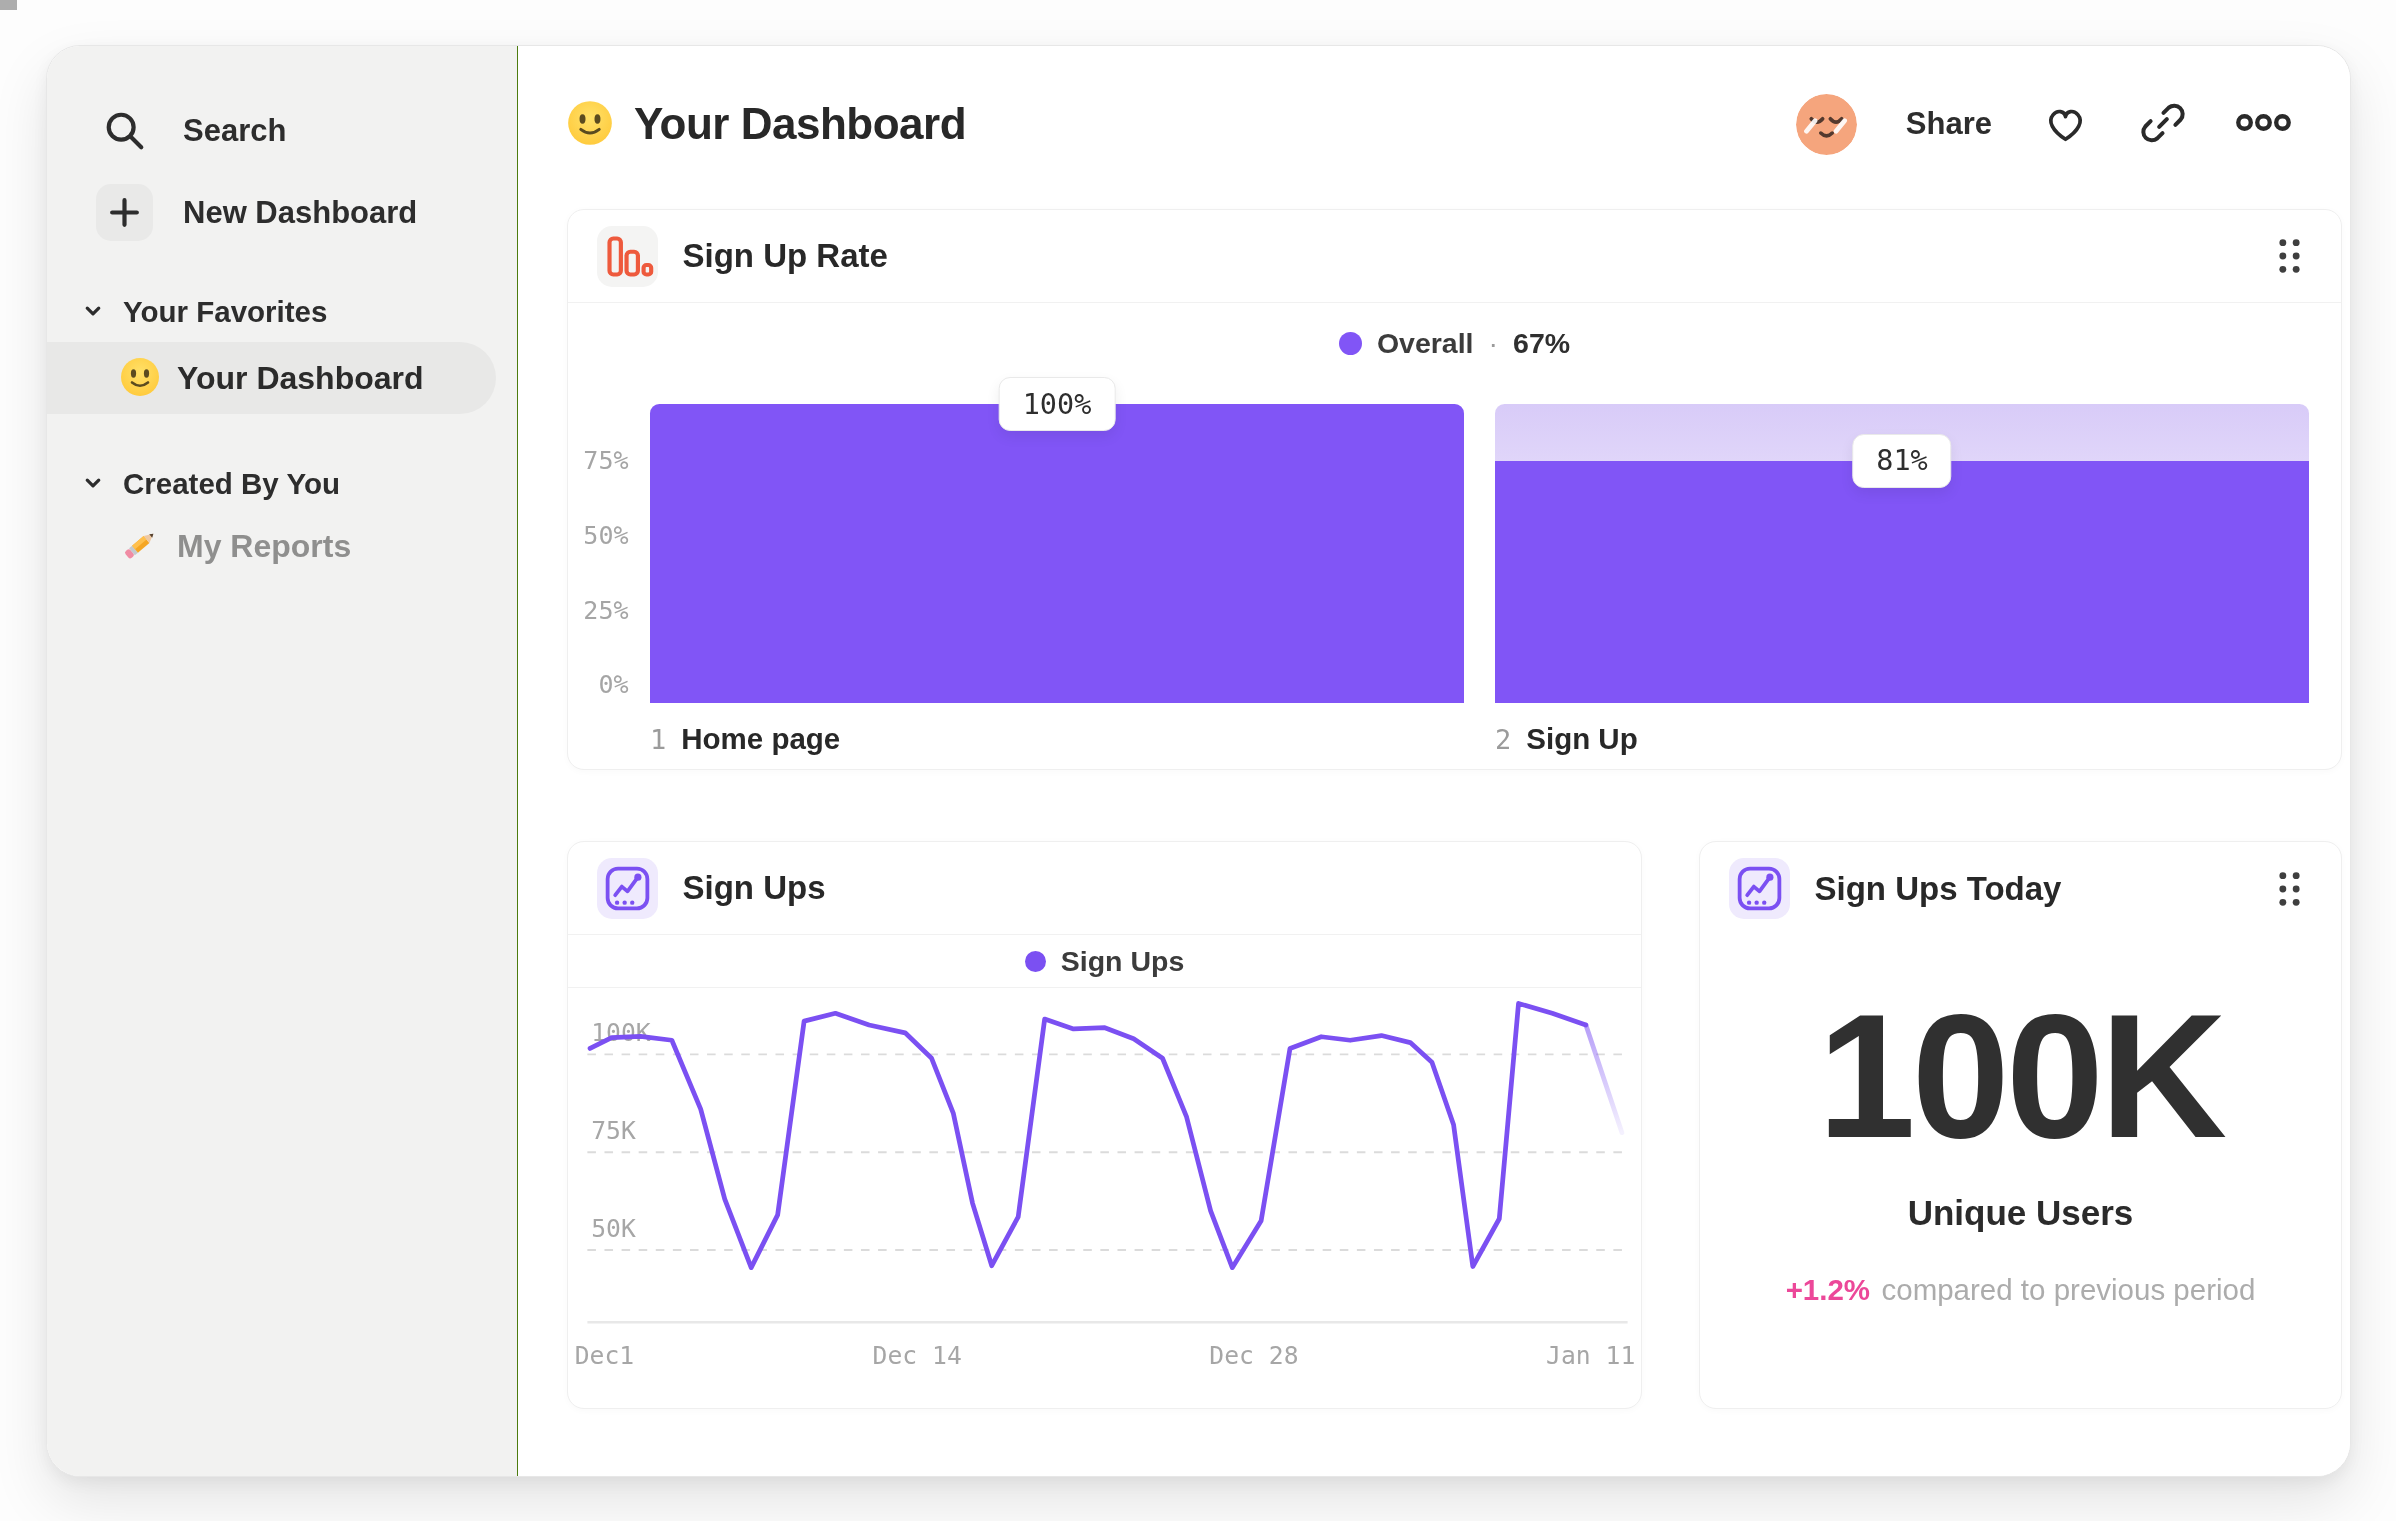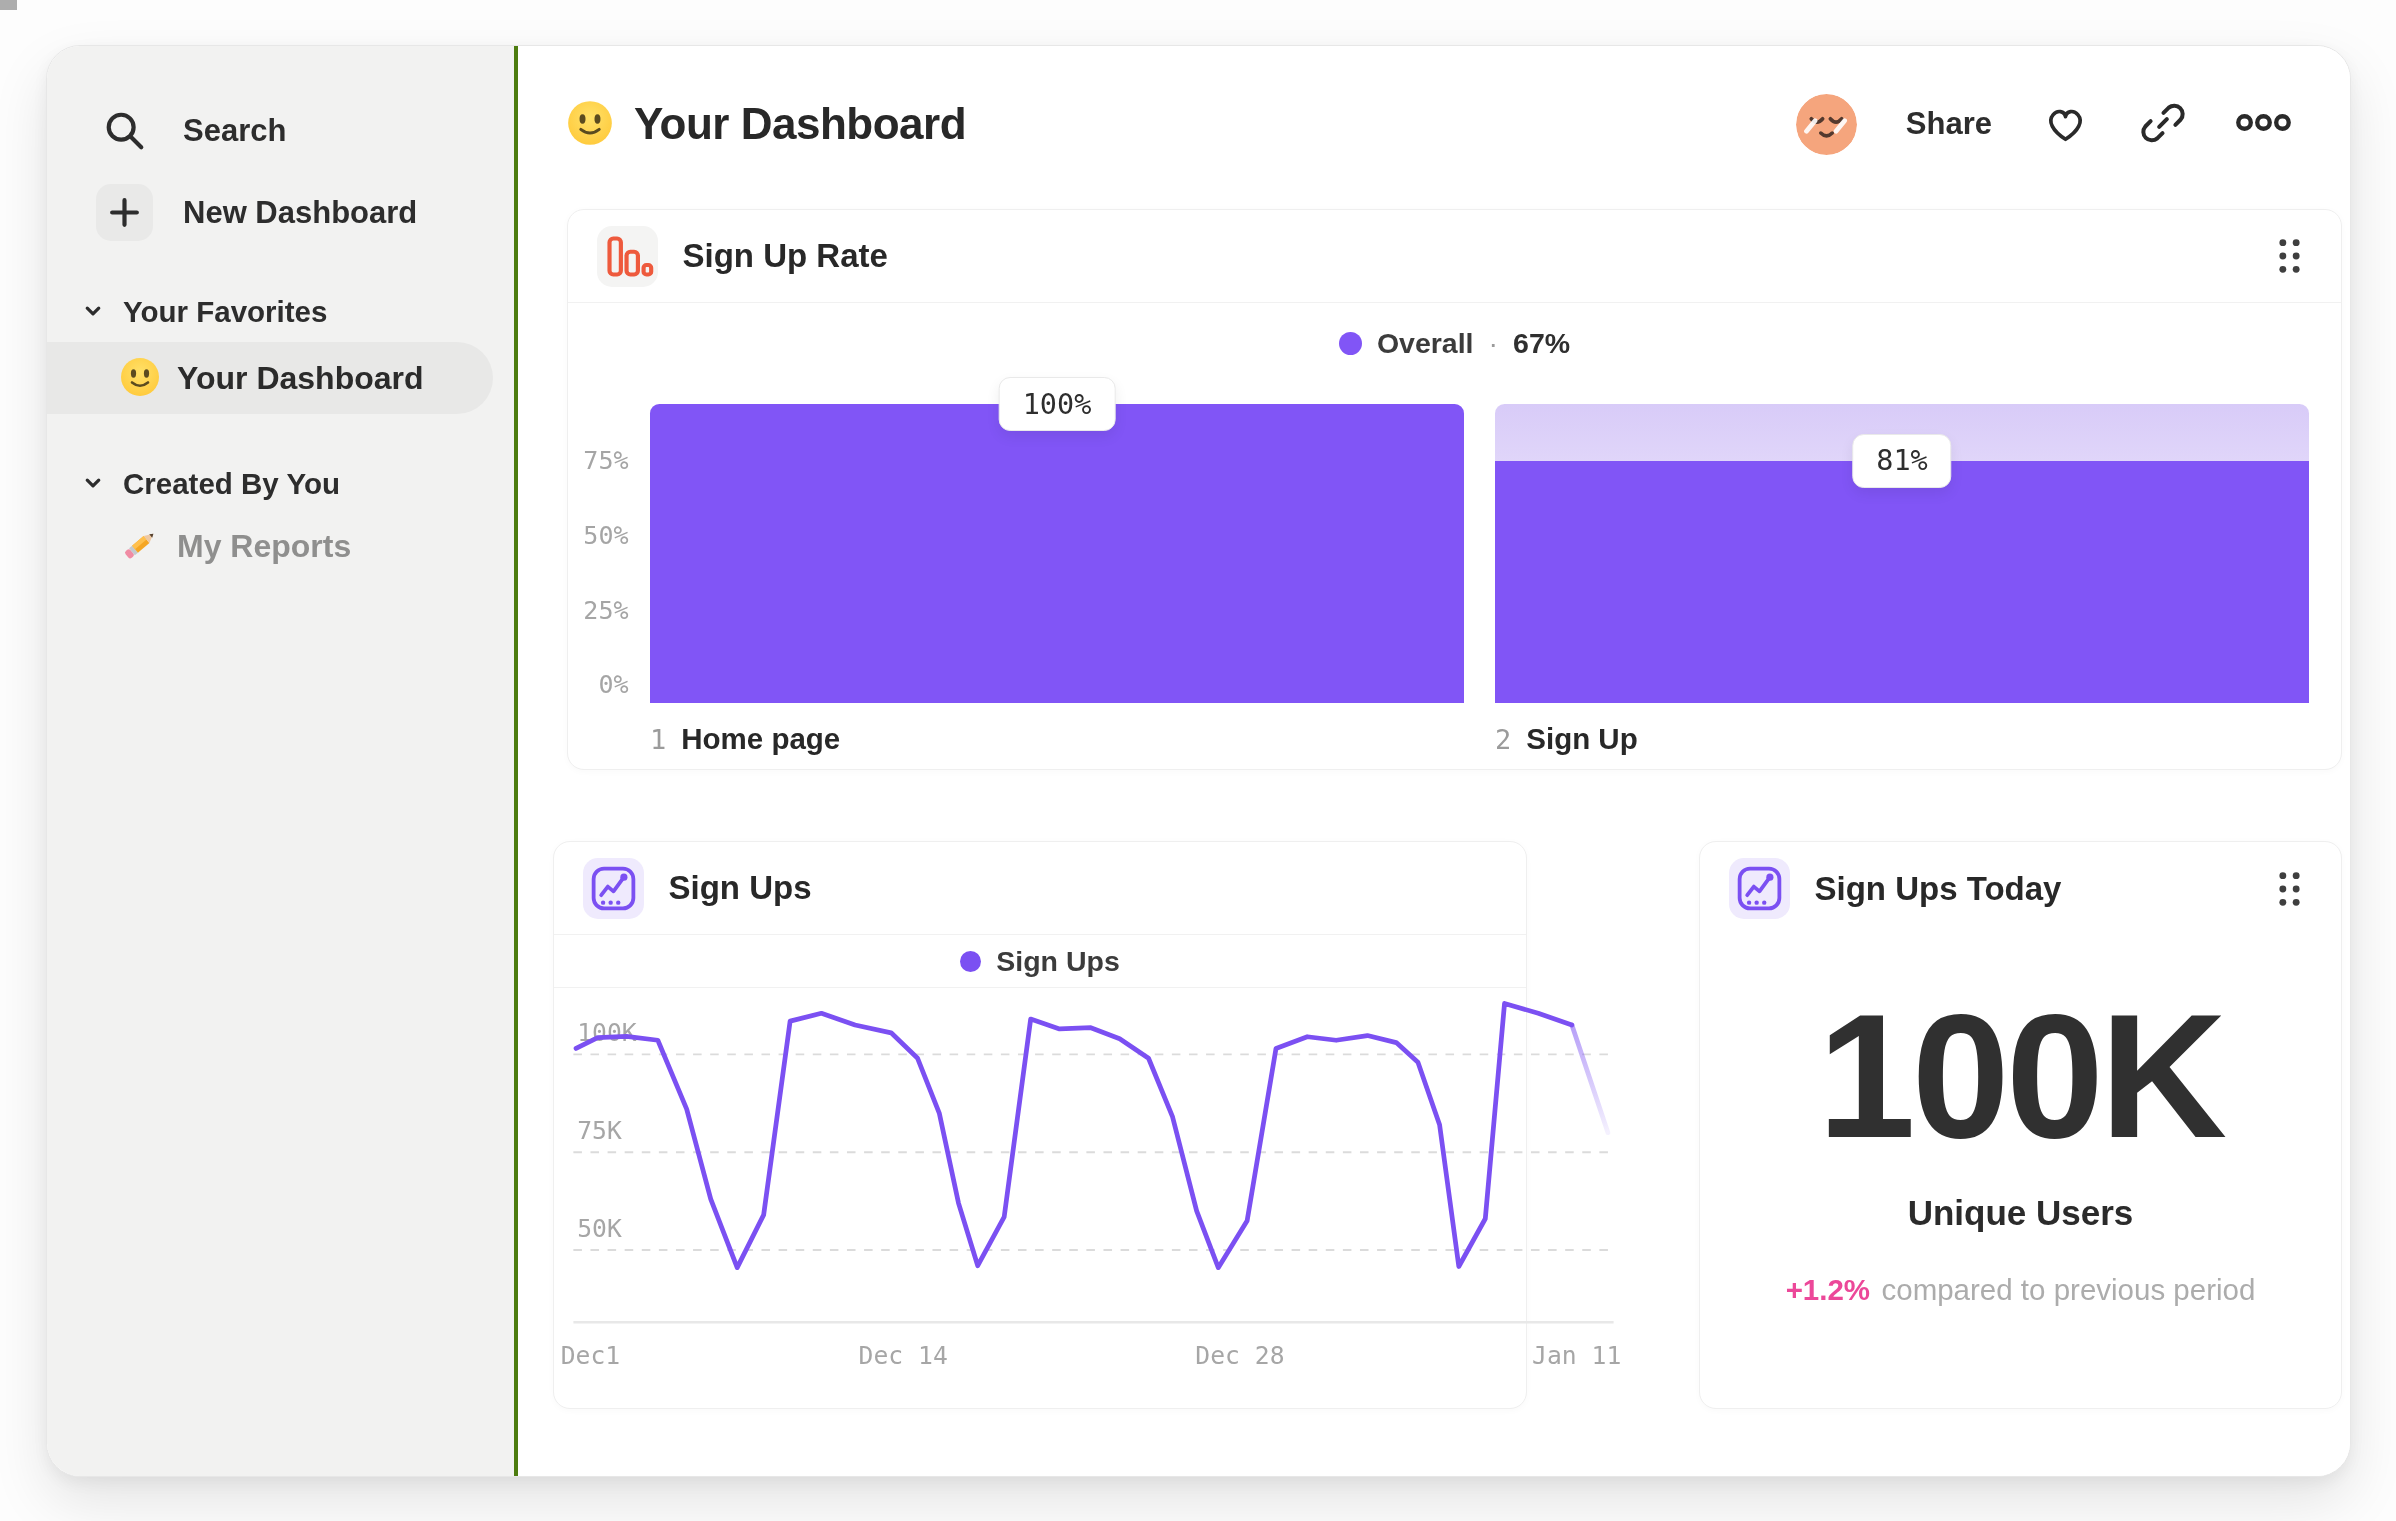--- a/index.html
+++ b/index.html
@@ -12,21 +12,21 @@
     -webkit-font-smoothing:antialiased;
   }
   .corner-chip{position:absolute;left:0;top:0;width:17px;height:9.5px;background:#ADADAD;}
   .window{
     position:absolute;left:46px;top:45px;width:2305px;height:1432px;
     background:#fff;border:1px solid #E7E7E7;border-radius:34px;
     box-shadow:0 25px 57px rgba(0,0,0,.10),0 5.7px 15px rgba(0,0,0,.05);
     display:flex;overflow:hidden;
   }
   
-  .sidebar{width:471px;flex:none;background:#F2F2F1;border-right:4px solid #4d7c0f;padding-top:55px;}
+  .sidebar{width:471px;flex:none;background:#F2F2F1;border-right:1px solid #4d7c0f;padding-top:55px;}
   .snav-item{display:flex;align-items:center;gap:30px;padding-left:49px;height:59px;margin-bottom:23px;cursor:pointer;}
   .snav-icon{width:57px;height:57px;display:flex;align-items:center;justify-content:center;flex:none;}
   .plus-box{background:#E9E9E8;border-radius:15px;}
   .snav-label{font-size:31px;font-weight:600;color:#2D2D2D;}
   .section-header{display:flex;align-items:center;gap:19px;margin:53px 0 13.3px 35px;cursor:pointer;}
   .section-title{font-size:29.5px;font-weight:700;color:#2D2D2D;}
   .fav-pill{display:flex;align-items:center;gap:17px;height:72px;border-radius:0 36px 36px 0;background:#E8E8E7;padding-left:73px;margin:11.4px 21px 0 0;cursor:pointer;}
   .pill-label{font-size:32px;font-weight:600;color:#2B2B2B;}
   .sub-item{display:flex;align-items:center;gap:17px;padding-left:73px;height:57px;margin-top:17px;cursor:pointer;}
   .sub-label{font-size:32px;font-weight:600;color:#8F8F8E;}
@@ -36,21 +36,21 @@
   .title-group{display:flex;align-items:center;gap:21px;}
   .page-title{font-size:44px;font-weight:700;color:#282828;letter-spacing:-0.5px;}
   .header-actions{margin-left:auto;display:flex;align-items:center;gap:49px;}
   .share-label{font-size:31px;font-weight:600;color:#2D2D2D;cursor:pointer;}
   .icon-btn{display:flex;align-items:center;justify-content:center;cursor:pointer;background:none;border:none;}
   .btn-primary{background:#5A46E4;color:#fff;font-size:30px;font-weight:600;border:none;border-radius:15px;padding:19px 36px;cursor:pointer;font-family:inherit;}
   .avatar{width:61px;height:61px;border-radius:50%;overflow:hidden;cursor:pointer;flex:none;}
   
   .card{position:absolute;background:#fff;border:1.9px solid #EFEFEF;border-radius:17px;box-shadow:0 1.9px 7.6px rgba(0,0,0,.025);}
   #card-funnel{left:49px;top:163px;width:1775px;height:561px;}
-  #card-line{left:35px;top:795px;width:974px;height:568px;}
+  #card-line{left:49px;top:795px;width:1075px;height:568px;}
   #card-metric{left:1181px;top:795px;width:643px;height:568px;}
   .card-header{display:flex;align-items:center;gap:25px;padding:0 38px 0 28.5px;height:93px;}
   #card-funnel .card-header,#card-line .card-header{border-bottom:1.9px solid #F1F1F1;}
   .icon-box{width:61px;height:61px;border-radius:15px;display:flex;align-items:center;justify-content:center;flex:none;}
   .icon-box.grey{background:#F4F4F3;}
   .icon-box.purple{background:#EFEAFD;}
   .card-title{font-size:33px;font-weight:700;color:#282828;}
   .drag-handle{margin-left:auto;cursor:grab;display:flex;}
   .legend-row{display:flex;align-items:center;justify-content:center;gap:15px;height:80px;}
   #card-line .legend-row{height:53px;border-bottom:1.9px solid #F1F1F1;}

